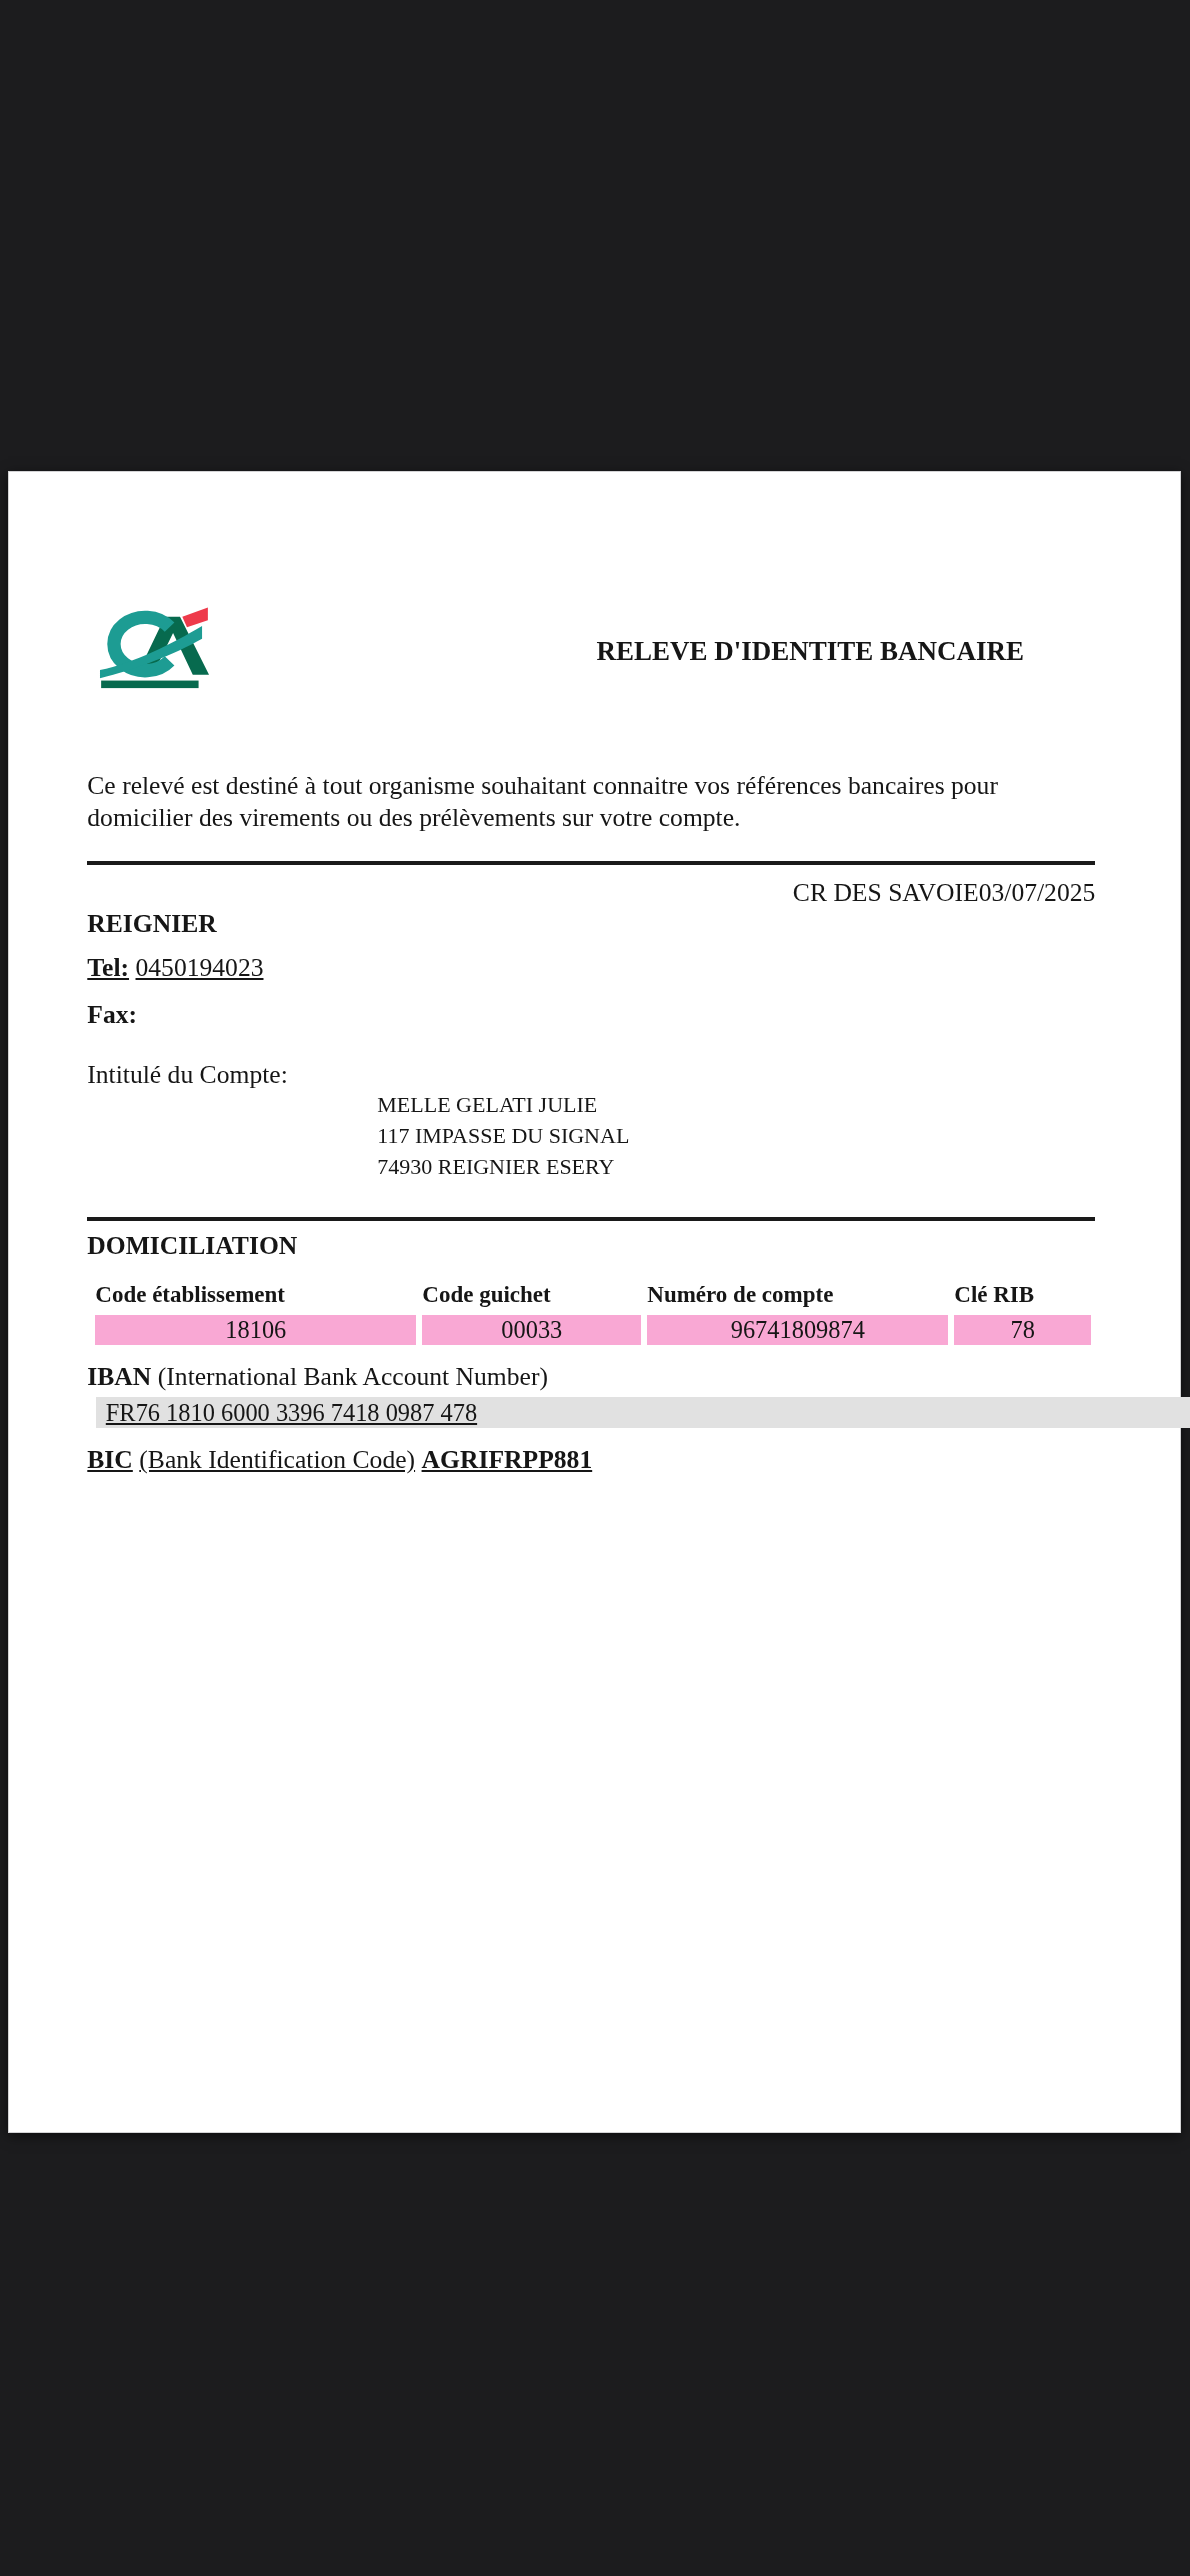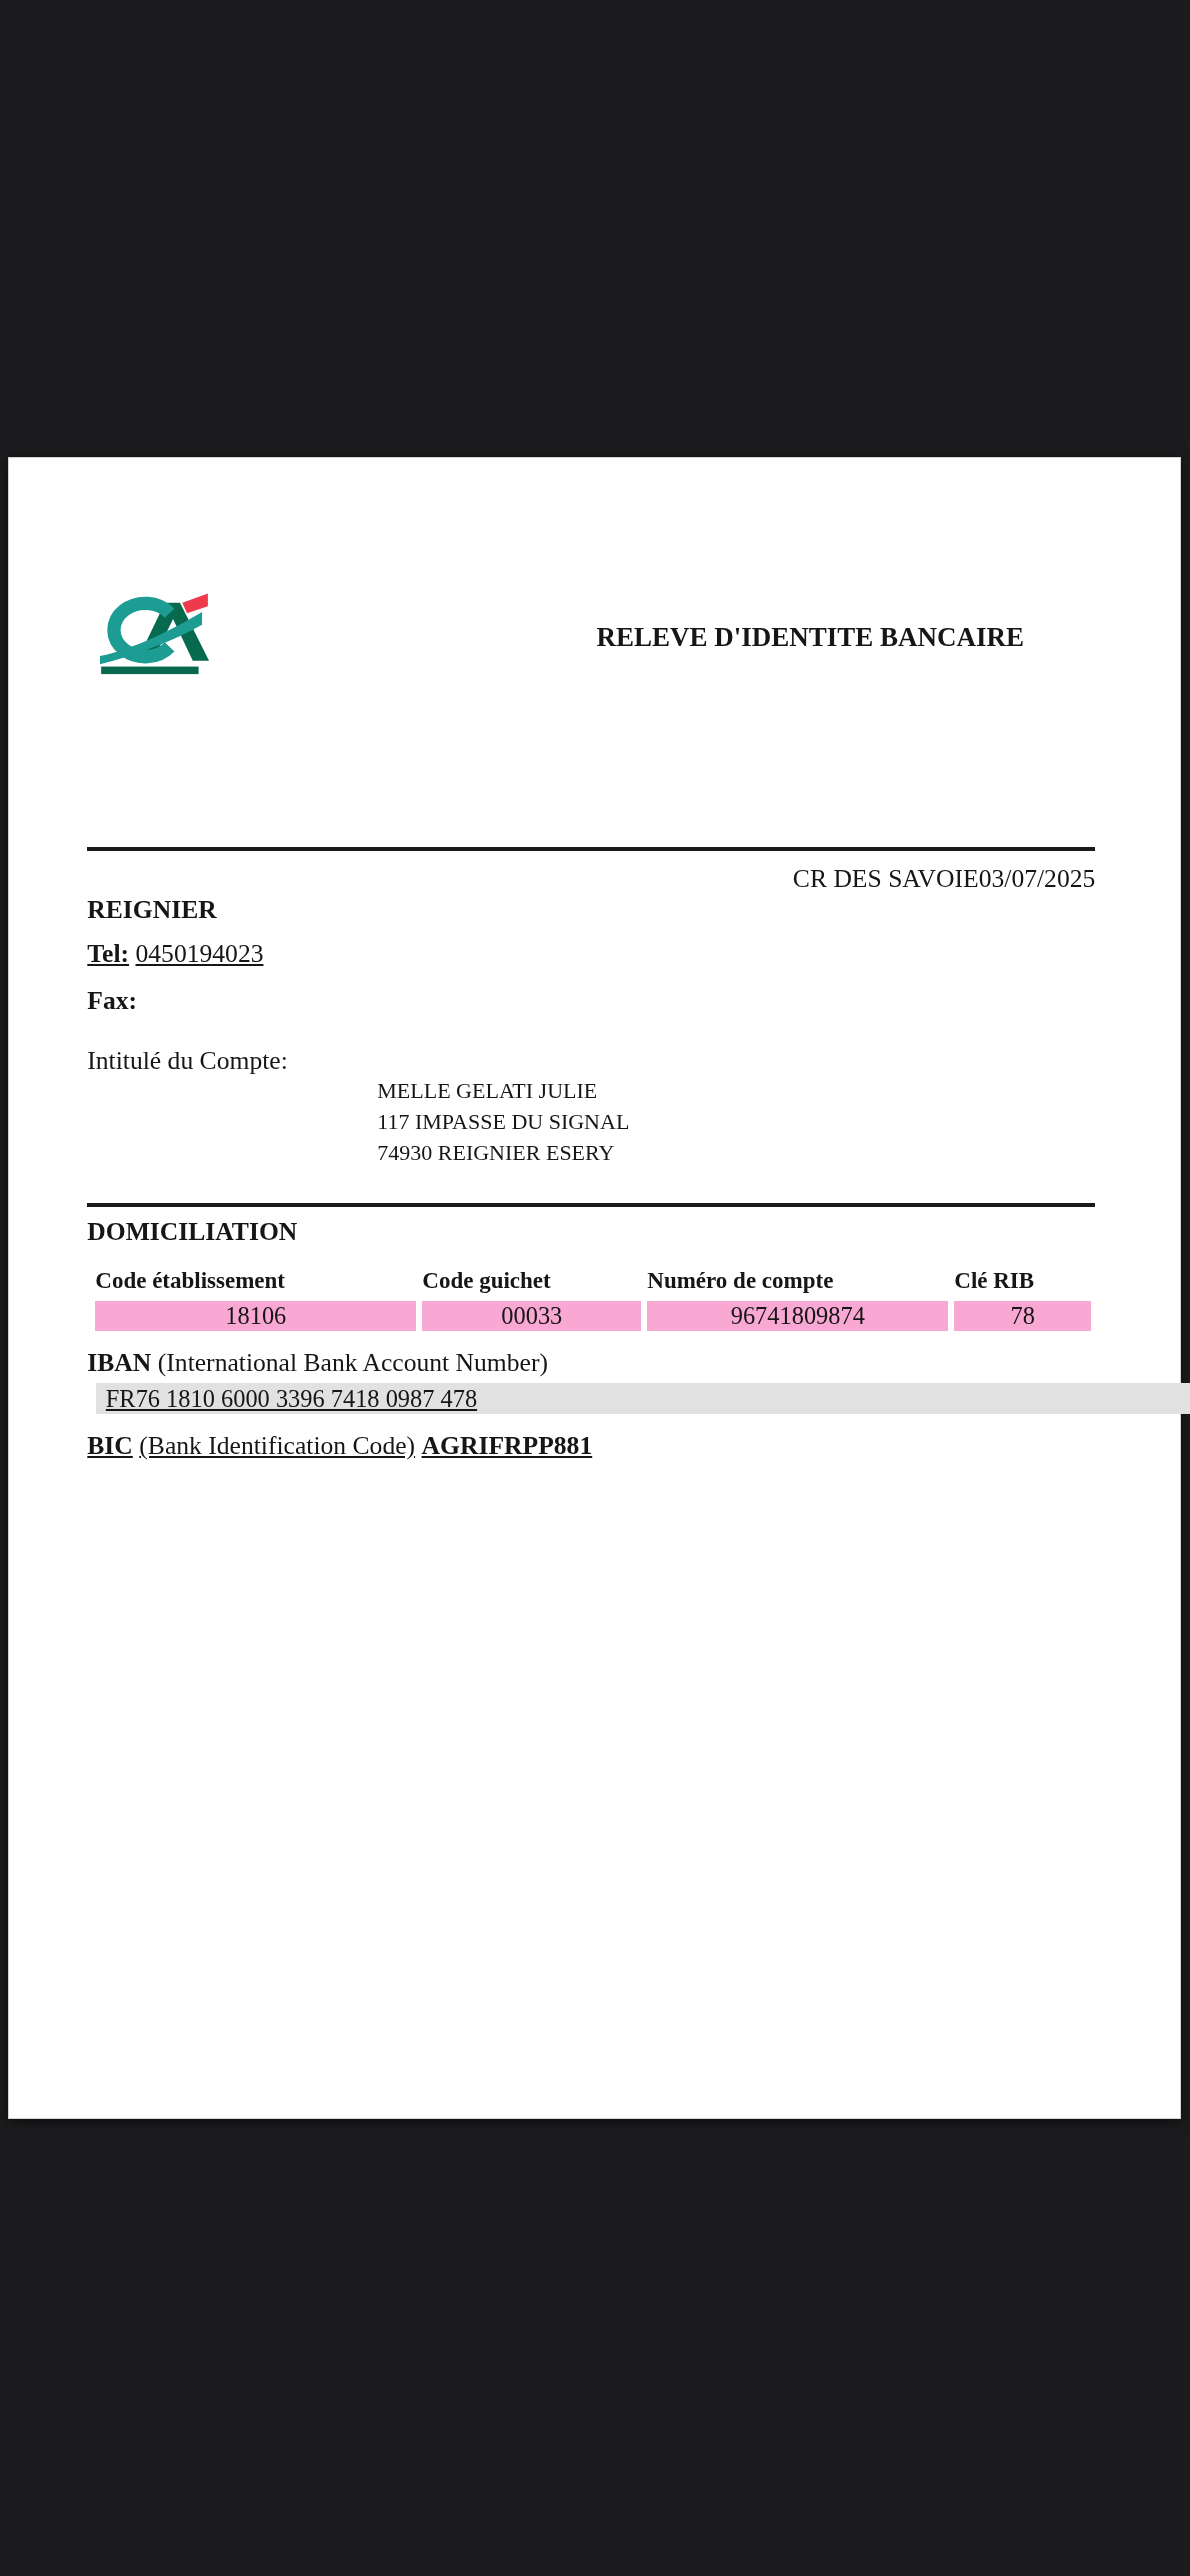--- a/index.html
+++ b/index.html
@@ -5,21 +5,21 @@
   html,body{margin:0;padding:0;}
   body{
     width:1190px;height:2576px;
     background:#1c1c1e;
     position:relative;
     overflow:hidden;
     font-family:"Liberation Serif","DejaVu Serif",serif;
     color:#161616;
   }
   .page{
-    position:absolute;left:8.3px;top:457px;
+    position:absolute;left:8.3px;top:471px;
     width:1173px;height:1662px;
     background:#ffffff;
     border:1.2px solid #d3d3d5;
     box-sizing:border-box;
     box-shadow:0 3px 12px rgba(0,0,0,0.55);
   }
   .abs{position:absolute;}
   .b{font-weight:bold;}
   .gap{margin-right:6.5px;}
   .body-text{font-size:25.6px;line-height:32px;white-space:nowrap;}
@@ -61,20 +61,24 @@
       <path d="M70,122 L118,22 L144,22 L194,122 L166,122 L132,50 L97,122 Z" fill="#076a4e"></path>
       <path d="M126,40 A54,46 0 1 0 126,98" stroke="#1d9c93" stroke-width="23" fill="none"></path>
       <path d="M6,114 C64,102 132,68 182,38 L182,60 C136,86 66,114 6,128 Z" fill="#1d9c93"></path>
       <path d="M148,22 L192,6 L192,28 L156,40 Z" fill="#ee3a4b"></path>
       <rect x="8" y="132" width="168" height="13" fill="#076a4e"></rect>
     </svg>
   </div>
 
   <div class="abs title" style="left:801px;top:164px;">RELEVE D'IDENTITE BANCAIRE</div>
 
+  <div class="abs" style="left:78px;top:298px;">
+    <div class="body-text">Ce relevé est destiné à tout organisme souhaitant connaitre vos références bancaires pour</div>
+    <div class="body-text">domicilier des virements ou des prélèvements sur votre compte.</div>
+  </div>
 
   <div class="abs rule" style="top:389px;"></div>
 
   <div class="abs agency-row">
     <span class="body-text">CR DES SAVOIE</span>
     <span class="body-text">03/07/2025</span>
   </div>
   <div class="abs body-text b" style="left:78px;top:436px;">REIGNIER</div>
 
   <div class="abs body-text" style="left:78px;top:480px;text-decoration:underline;">

